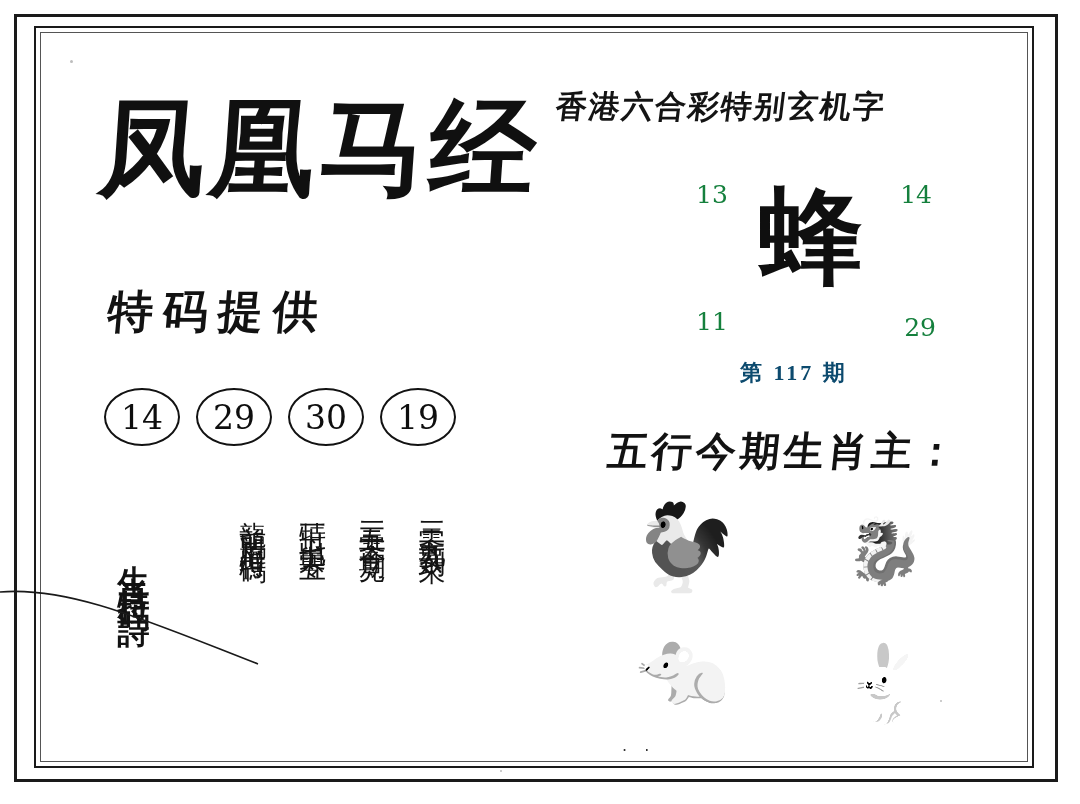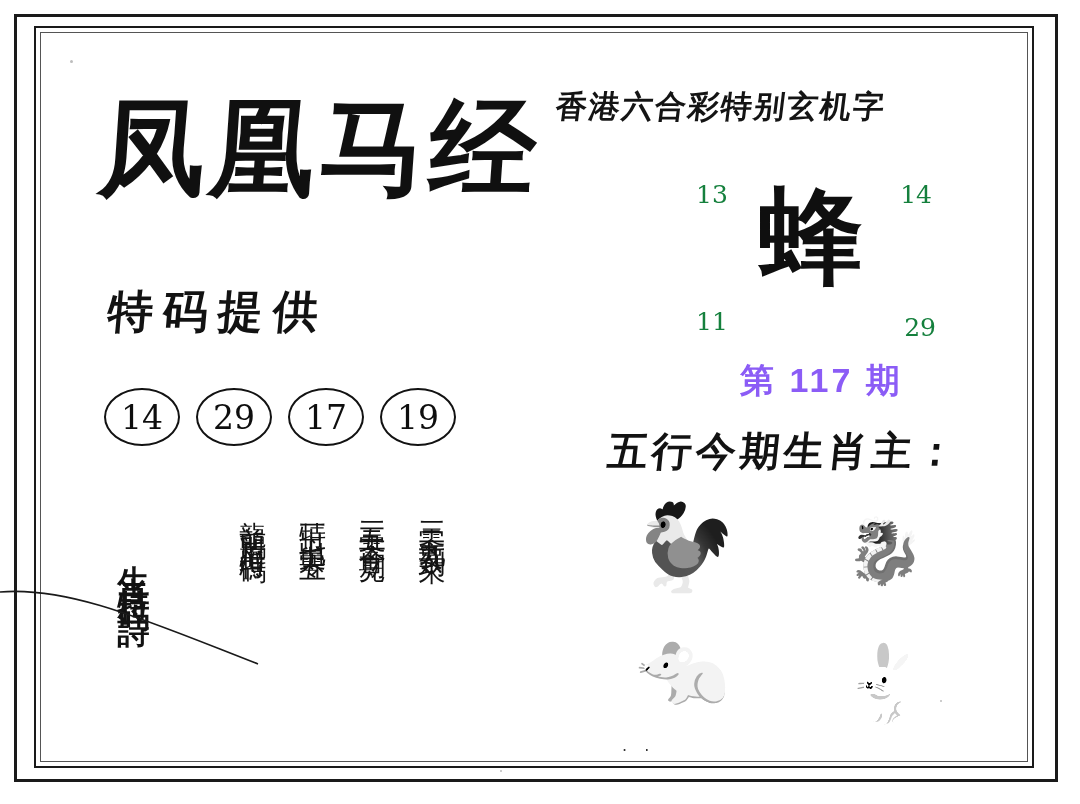--- a/index.html
+++ b/index.html
@@ -119,25 +119,25 @@
   .corner-tl { left: 8px;  top: 8px; }
   .corner-tr { right: 4px; top: 8px; }
   .corner-bl { left: 8px;  bottom: 6px; }
   .corner-br { right: 0px; bottom: 0px; }
 
   
   .issue {
     position: absolute;
     left: 740px;
     top: 358px;
-    font-family: Liberation Sans, sans-serif;
-    font-weight: 700;
-    font-size: 34px;
+    font-family: Liberation Serif, serif;
+    font-weight: 700;
+    font-size: 22px;
     letter-spacing: 3px;
-    color: #8b5cf6;
+    color: #0c4a6e;
     white-space: nowrap;
   }
 
   
   .numbers {
     position: absolute;
     left: 104px;
     top: 388px;
     display: flex;
     gap: 16px;
@@ -281,21 +281,21 @@
     <span class="corner-num corner-bl">11</span>
     <span class="corner-num corner-br">29</span>
     <div class="riddle-char">蜂</div>
   </div>
 
   <div class="issue">第 117 期</div>
 
   <div class="numbers">
     <div class="num-ball">14</div>
     <div class="num-ball">29</div>
-    <div class="num-ball">17</div>
+    <div class="num-ball">30</div>
     <div class="num-ball">19</div>
   </div>
 
   <div class="zodiac-title">五行今期生肖主：</div>
 
   <div class="zodiac-grid">
     <div class="zodiac-cell zc-0">
       <span class="zodiac-glyph">🐓</span>
     </div>
     <div class="zodiac-cell zc-1">

